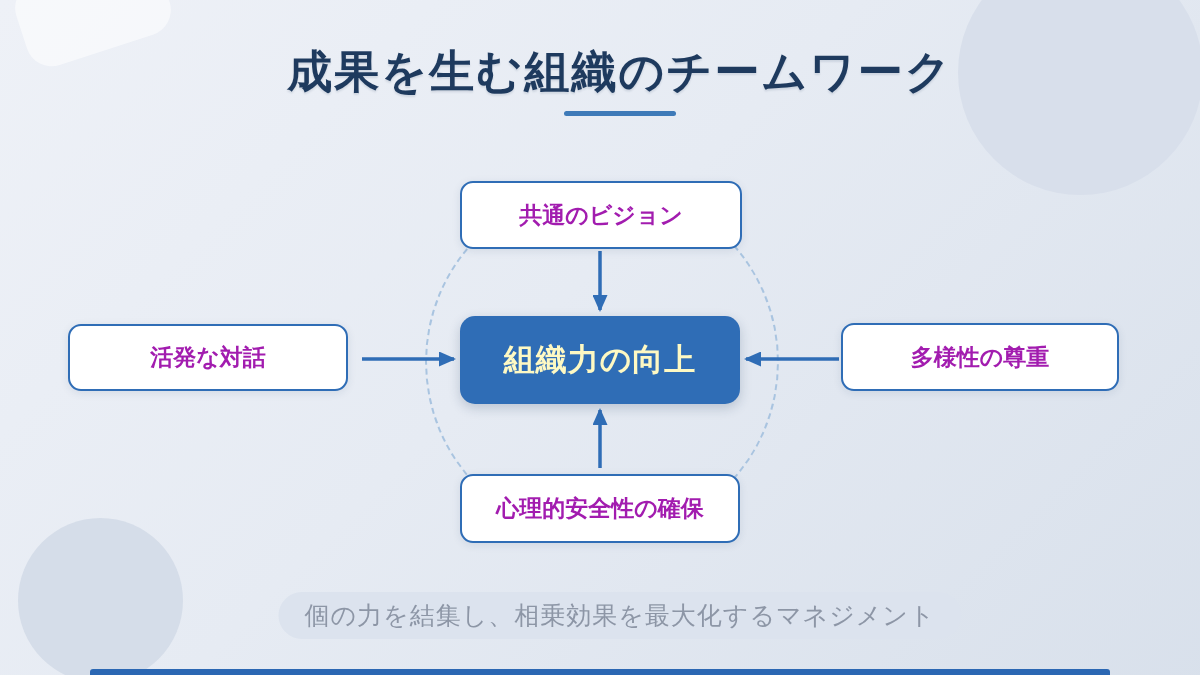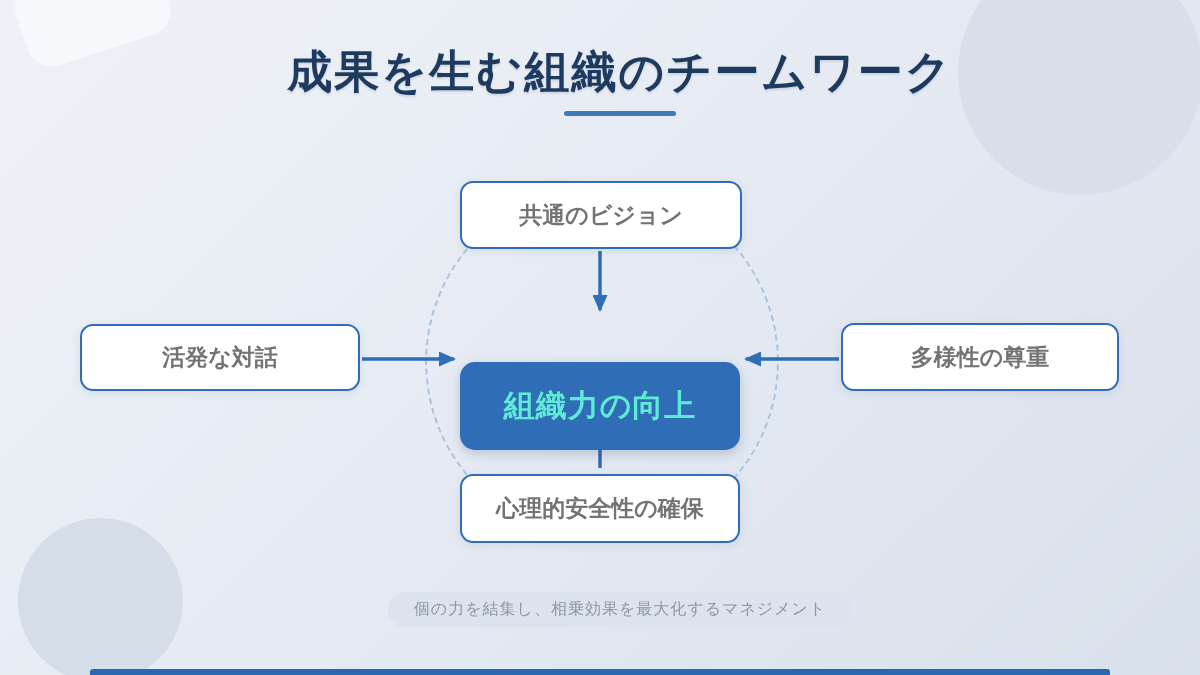--- a/index.html
+++ b/index.html
@@ -33,42 +33,42 @@
   }
   
   .dashed-ring{
     position:absolute;left:425px;top:185px;width:350px;height:350px;
     border:2px dashed #a9c4e0;border-radius:50%;
   }
   .arrow-layer{position:absolute;left:0;top:0;width:1200px;height:675px;pointer-events:none;}
   .node{
     position:absolute;display:flex;align-items:center;justify-content:center;
     background:#ffffff;border:2.5px solid #2f6db6;border-radius:13px;
-    color:#737373;font-weight:800;font-size:23px;
+    color:#a21caf;font-weight:800;font-size:23px;
     box-shadow:0 2px 8px rgba(30,58,94,0.10);
     box-sizing:border-box;text-align:center;
   }
   .node-top{left:460px;top:181px;width:282px;height:68px;}
-  .node-left{left:80px;top:324px;width:280px;height:67px;}
+  .node-left{left:68px;top:324px;width:280px;height:67px;}
   .node-right{left:841px;top:323px;width:278px;height:68px;text-align:right;}
   .node-bottom{left:460px;top:474px;width:280px;height:69px;}
   .node-center{
     position:absolute;left:460px;top:316px;width:280px;height:88px;
     display:flex;align-items:center;justify-content:center;
     background:#2f6db6;border-radius:15px;
-    color:#5eead4;font-weight:800;font-size:31px;letter-spacing:1px;
+    color:#fef9c3;font-weight:800;font-size:31px;letter-spacing:1px;
     box-shadow:0 4px 12px rgba(30,58,94,0.22);
-    box-sizing:border-box;text-align:center;margin-top:46px;
+    box-sizing:border-box;text-align:center;
   }
   
   .footer-pill{
     position:absolute;left:50%;top:592px;transform:translateX(-50%);
     background:#dce3ee;border-radius:999px;
     padding:7px 26px;
-    font-size:16px;color:#8d96a6;letter-spacing:1px;white-space:nowrap;
+    font-size:25px;color:#8d96a6;letter-spacing:1px;white-space:nowrap;
   }
   .bottom-bar{
     position:absolute;left:90px;bottom:0;width:1020px;height:6px;
     background:#2b67b3;border-radius:3px 3px 0 0;
   }
 </style>
 </head>
 <body>
 
 <div class="slide">

